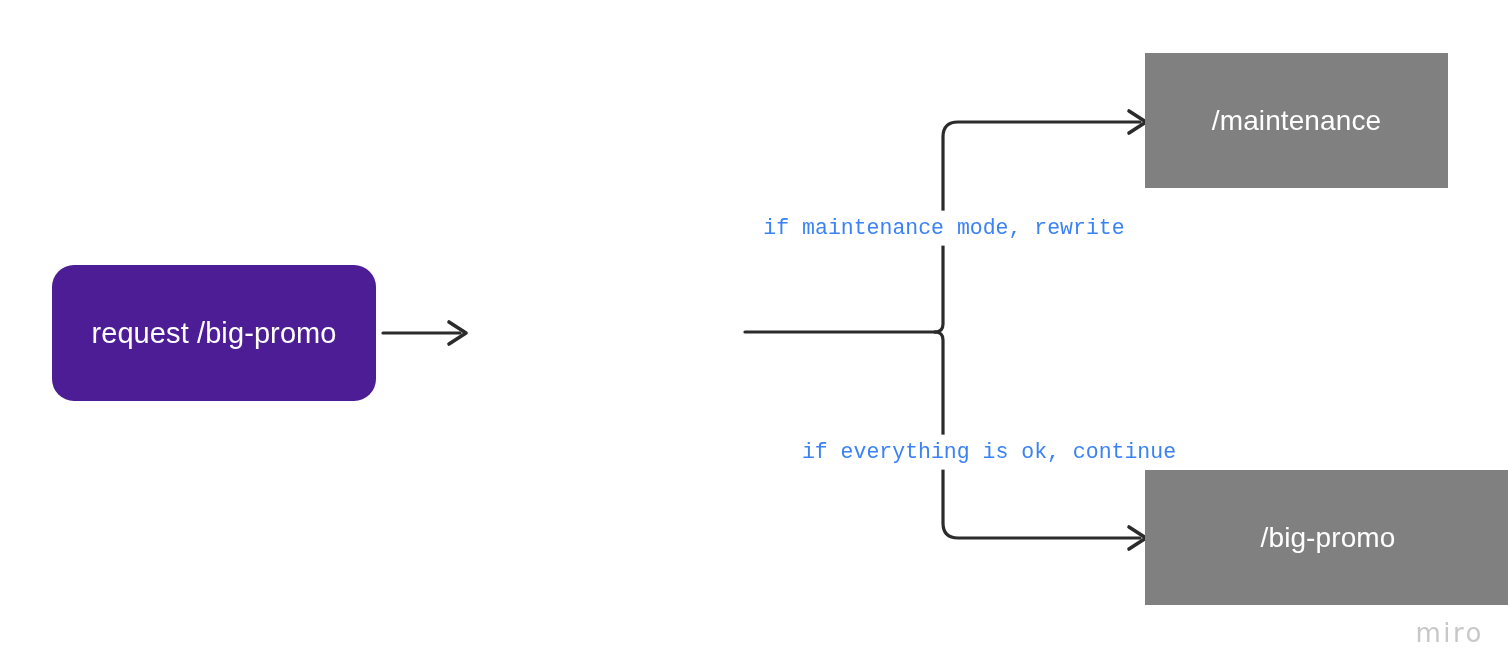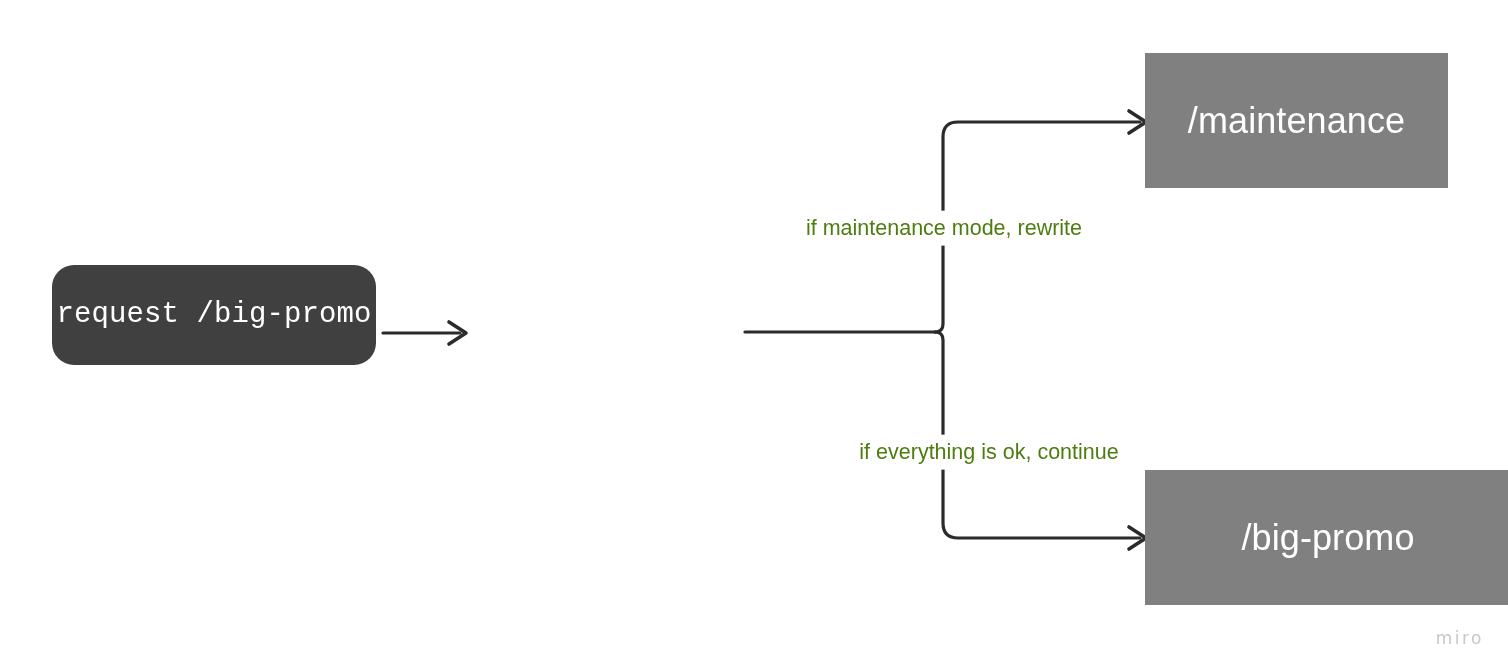--- a/index.html
+++ b/index.html
@@ -43,24 +43,23 @@
   .node .node-label {
     display: block;
     padding: 0 10px;
     white-space: nowrap;
   }
 
   .node-request {
     left: 52px;
     top: 265px;
     width: 324px;
-    height: 100px;
-    background: #404040;
+    height: 136px;
+    background: #4c1d95;
     border-radius: 22px;
-    font-family: Liberation Mono, monospace;
   }
   .node-request .node-label {
     color: #ffffff;
     font-size: 29px;
     letter-spacing: 0.1px;
   }
 
   .node-middleware {
     left: 468px;
     top: 263px;
@@ -85,31 +84,31 @@
   .node-bigpromo {
     left: 1145px;
     top: 470px;
     width: 366px;
     height: 135px;
     background: #808080;
   }
   .node-maintenance .node-label,
   .node-bigpromo .node-label {
     color: #ffffff;
-    font-size: 36px;
+    font-size: 28px;
     letter-spacing: 0.1px;
   }
 
   
   .edge-label {
     position: absolute;
     transform: translate(-50%, -50%);
     background: #ffffff;
-    color: #4d7c0f;
-    font-family: Liberation Sans, sans-serif;
+    color: #3b82f6;
+    font-family: Liberation Mono, monospace;
     font-size: 21.5px;
     white-space: nowrap;
     padding: 5px 7px;
     line-height: 1.15;
   }
   .edge-label-top {
     left: 944px;
     top: 228px;
   }
   .edge-label-bottom {
@@ -117,21 +116,21 @@
     top: 452px;
     margin-left: 45px;
   }
 
   
   .watermark {
     position: absolute;
     right: 24px;
     bottom: 14px;
     color: #c8c8c8;
-    font-size: 17px;
+    font-size: 26px;
     letter-spacing: 2.5px;
     font-family: "DejaVu Sans", sans-serif;
     user-select: none;
   }
 </style>
 </head>
 <body>
 
 <div id="canvas">
 

